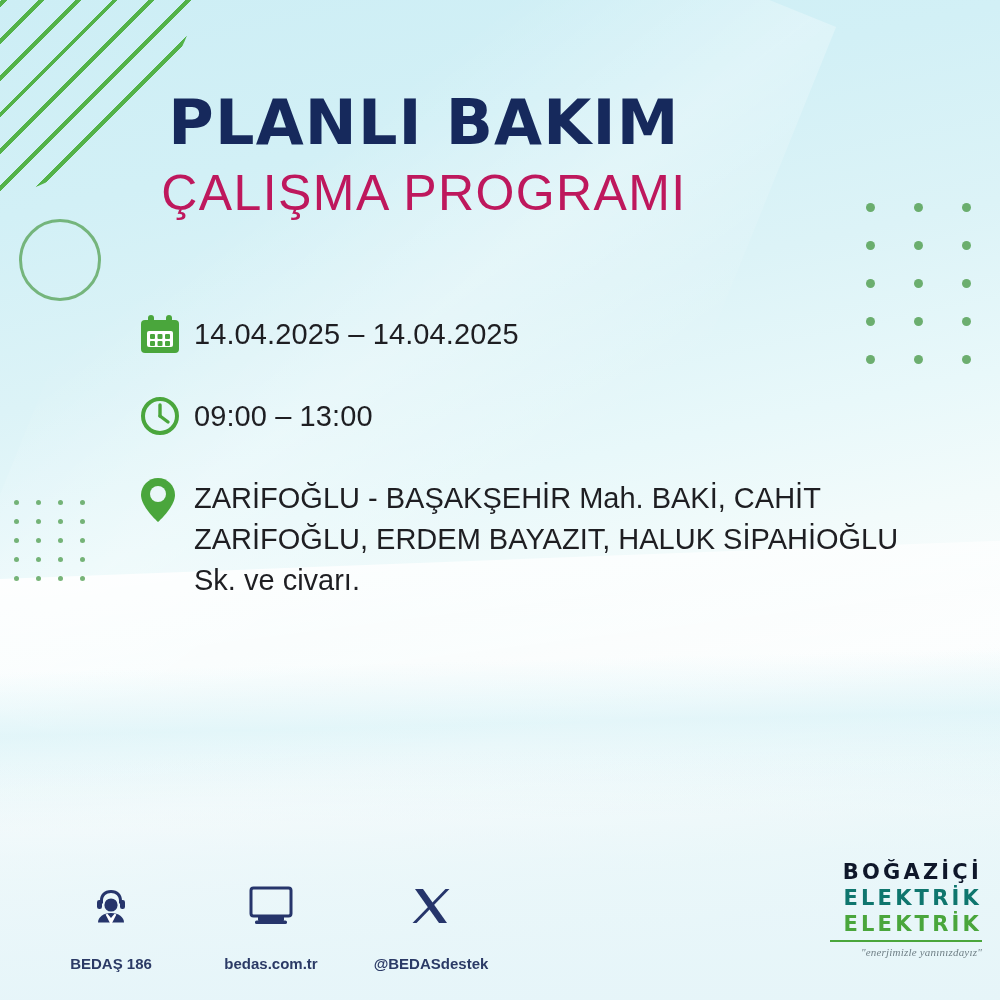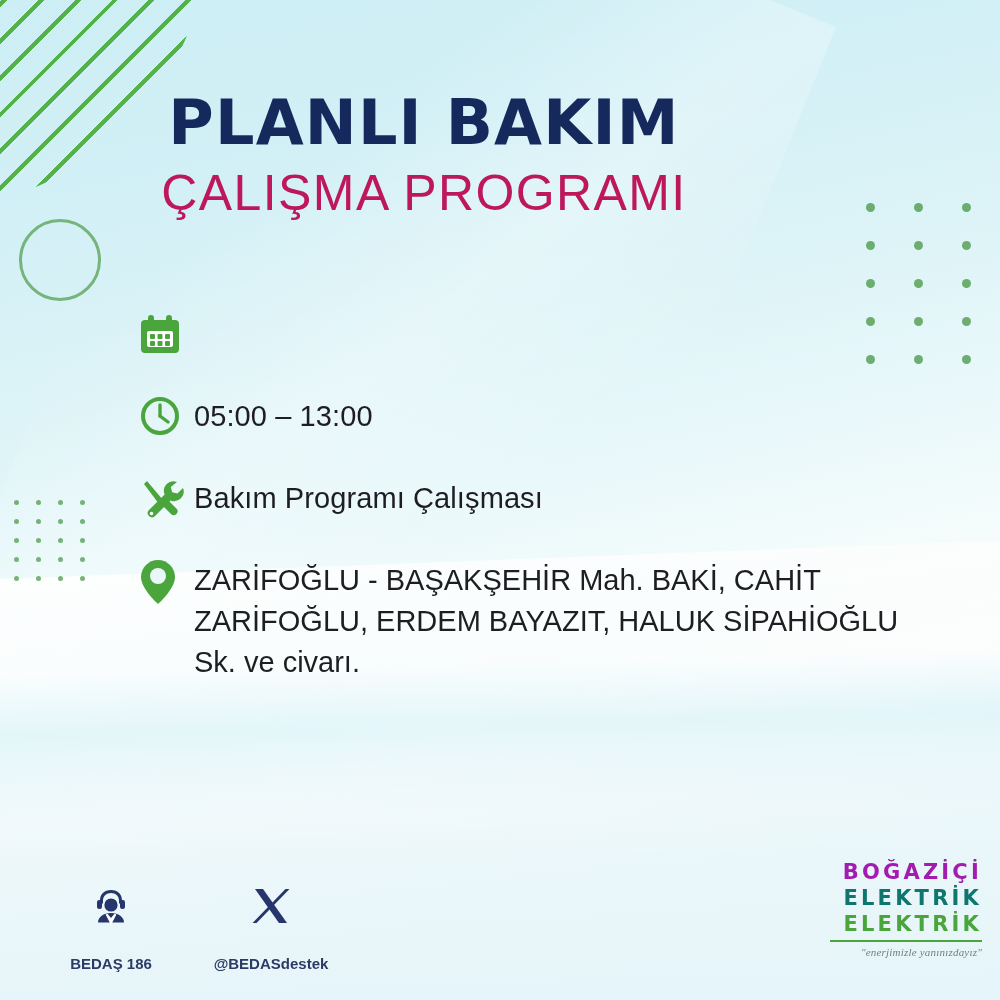--- a/index.html
+++ b/index.html
@@ -225,21 +225,21 @@
     text-align: right;
     line-height: 1;
   }
   .brand-line {
     font-size: 21px;
     font-weight: 700;
     letter-spacing: 3.2px;
     font-family: "DejaVu Sans", sans-serif;
     margin-bottom: 5px;
   }
-  .brand-1 { color: #a21caf; }
+  .brand-1 { color: #0f172a; }
   .brand-2 { color: #0f766e; }
   .brand-3 { color: #4aa63c; }
   .brand-rule {
     height: 2px;
     background: #4aa63c;
     margin: 4px 0 5px auto;
     width: 152px;
   }
   .brand-tag {
     font-size: 11px;
@@ -321,46 +321,34 @@
           <g fill="#4aa63c">
             <rect x="12" y="22" width="5" height="5" rx="1"></rect>
             <rect x="19.5" y="22" width="5" height="5" rx="1"></rect>
             <rect x="27" y="22" width="5" height="5" rx="1"></rect>
             <rect x="12" y="29" width="5" height="5" rx="1"></rect>
             <rect x="19.5" y="29" width="5" height="5" rx="1"></rect>
             <rect x="27" y="29" width="5" height="5" rx="1"></rect>
           </g>
         </svg>
       </div>
+      <div class="info-text">14.04.2025 – 14.04.2025</div>
     </div>
 
     <div class="info-row row-time">
       <div class="info-icon">
         <svg width="44" height="44" viewBox="0 0 44 44" aria-hidden="true">
           <circle cx="22" cy="22" r="17" fill="none" stroke="#4aa63c" stroke-width="4"></circle>
           <line x1="22" y1="22" x2="22" y2="11" stroke="#4aa63c" stroke-width="3.4" stroke-linecap="round"></line>
           <line x1="22" y1="22" x2="30" y2="28" stroke="#4aa63c" stroke-width="3.4" stroke-linecap="round"></line>
         </svg>
       </div>
-      <div class="info-text">05:00 – 13:00</div>
+      <div class="info-text">09:00 – 13:00</div>
     </div>
 
-    <div class="info-row row-work">
-      <div class="info-icon">
-        <svg width="46" height="44" viewBox="0 0 46 44" aria-hidden="true">
-          <g stroke="#4aa63c" fill="#4aa63c">
-            <path d="M6 8 L9 5 L25 24 L21 28 Z" fill="#4aa63c" stroke="none"></path>
-            <path d="M22 27 L33 38 a3.8 3.8 0 0 0 5.4 -5.4 L27.4 21.6 Z" fill="#4aa63c" stroke="none"></path>
-            <path d="M39 6 a9.5 9.5 0 0 0 -12.4 12.4 L10.5 34.5 a4.3 4.3 0 0 0 6 6 L32.6 24.4 A9.5 9.5 0 0 0 45 12 l-5.6 5.6 -5.2 -1.4 -1.4 -5.2 Z" fill="#4aa63c" stroke="none"></path>
-            <circle cx="13.5" cy="37.5" r="1.8" fill="#ffffff" stroke="none"></circle>
-          </g>
-        </svg>
-      </div>
-      <div class="info-text">Bakım Programı Çalışması</div>
-    </div>
 
     <div class="info-row row-address">
       <div class="info-icon">
         <svg width="40" height="48" viewBox="0 0 40 48" aria-hidden="true">
           <path d="M20 2 C10.6 2 3 9.6 3 19 C3 31 20 46 20 46 C20 46 37 31 37 19 C37 9.6 29.4 2 20 2 Z" fill="#4aa63c"></path>
           <circle cx="20" cy="18" r="8" fill="#eaf7f9"></circle>
         </svg>
       </div>
       <div class="info-text">ZARİFOĞLU - BAŞAKŞEHİR Mah. BAKİ, CAHİT ZARİFOĞLU, ERDEM BAYAZIT, HALUK SİPAHİOĞLU Sk. ve civarı.</div>
     </div>
@@ -378,20 +366,30 @@
             <rect x="8" y="16" width="5" height="9" rx="2.2" fill="#26356b"></rect>
             <rect x="31" y="16" width="5" height="9" rx="2.2" fill="#26356b"></rect>
             <circle cx="22" cy="21" r="6.6" fill="#26356b"></circle>
             <path d="M22 29 c-7.6 0 -13 4.2 -13 9.4 h26 C35 33.2 29.6 29 22 29 Z" fill="#26356b"></path>
             <path d="M18.4 29.8 L22 34 l3.6 -4.2 1.8 0.7 L22 41 l-5.4 -10.5 Z" fill="#ffffff"></path>
           </svg>
         </div>
         <div class="contact-label">BEDAŞ 186</div>
       </div>
 
+      <div class="contact">
+        <div class="contact-ico">
+          <svg width="46" height="42" viewBox="0 0 46 42" aria-hidden="true">
+            <rect x="3" y="3" width="40" height="28" rx="2.5" fill="none" stroke="#26356b" stroke-width="3"></rect>
+            <rect x="10" y="31" width="26" height="5" rx="1" fill="#26356b"></rect>
+            <rect x="7" y="35.5" width="32" height="3.6" rx="1.6" fill="#26356b"></rect>
+          </svg>
+        </div>
+        <div class="contact-label">bedas.com.tr</div>
+      </div>
 
       <div class="contact">
         <div class="contact-ico">
           <svg width="40" height="40" viewBox="0 0 40 40" aria-hidden="true">
             <path d="M4 3 H12 L36 37 H28 Z" fill="#26356b"></path>
             <path d="M34.5 3 H38.5 L5.5 37 H1.5 Z" fill="#26356b"></path>
           </svg>
         </div>
         <div class="contact-label">@BEDASdestek</div>
       </div>

